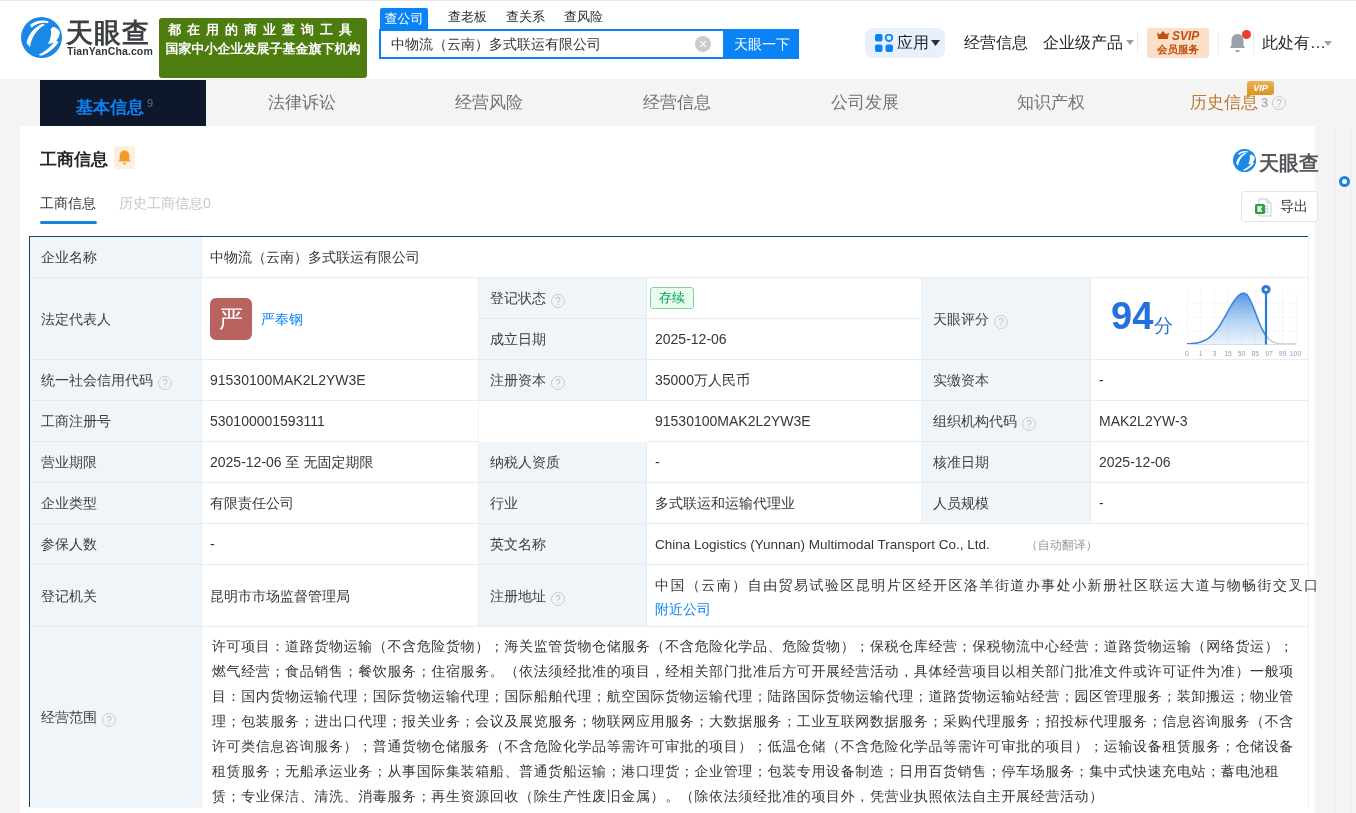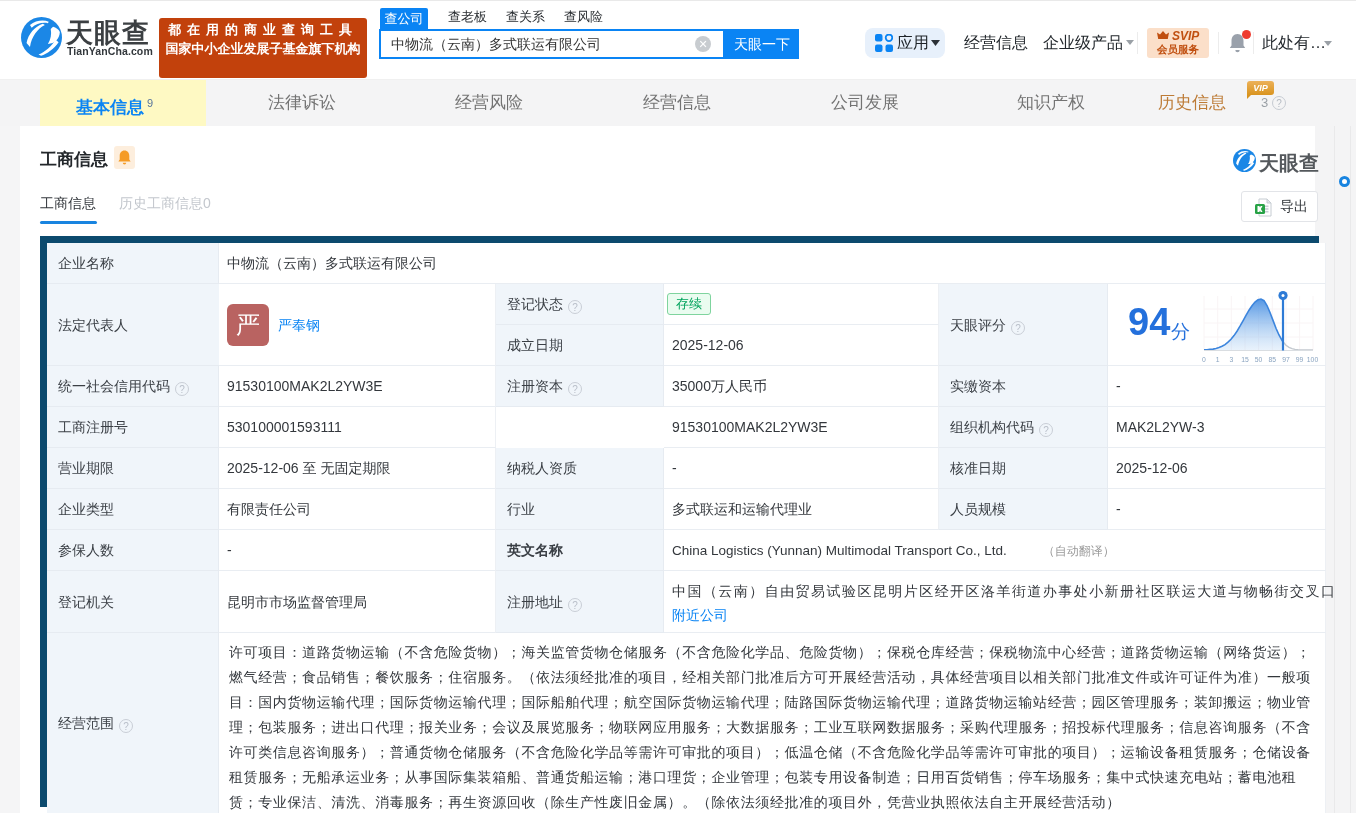--- a/index.html
+++ b/index.html
@@ -4,57 +4,57 @@
 <title>tyc</title>
 <style>
 *{margin:0;padding:0;box-sizing:border-box;}
 html,body{width:1356px;height:813px;overflow:hidden;background:#fff;}
 body{font-family:"Liberation Sans",sans-serif;color:#333;position:relative;}
 .abs{position:absolute;}
 
 #header{position:absolute;left:0;top:0;width:1356px;height:80px;background:#fff;border-bottom:1px solid #f0f0f0;}
 #logoTxt{position:absolute;left:66px;top:15px;font-size:27px;font-weight:bold;color:#3b3f42;letter-spacing:1px;}
 #logoSub{position:absolute;left:67px;top:45px;font-size:10.5px;font-weight:bold;color:#33383c;letter-spacing:0.1px;}
-#redBadge{position:absolute;left:159px;top:18px;width:208px;height:60px;background:#c2410c;border-radius:3px;color:#fff;text-align:center;font-weight:bold;}
+#redBadge{position:absolute;left:159px;top:18px;width:208px;height:60px;background:#4d7c0f;border-radius:3px;color:#fff;text-align:center;font-weight:bold;}
 #redBadge .l1{font-size:13px;letter-spacing:6px;margin-top:3px;white-space:nowrap;}
 #redBadge .l2{font-size:13px;letter-spacing:0px;margin-top:1px;white-space:nowrap;}
 
 .stab{position:absolute;top:8px;height:21px;font-size:13px;color:#2b2f33;}
 #stabActive{left:380px;width:48px;background:#0a84f4;color:#fff;text-align:center;line-height:21px;border-radius:2px 2px 0 0;}
 #searchBox{position:absolute;left:379px;top:29px;width:420px;height:30px;}
 #searchInput{position:absolute;left:0;top:0;width:346px;height:30px;border:2px solid #0a84f4;background:#fff;line-height:26px;font-size:14px;color:#333;padding-left:10px;}
 #searchBtn{position:absolute;left:346px;top:0;width:74px;height:30px;background:#0a84f4;color:#fff;font-size:14px;text-align:center;line-height:30px;}
 #clearBtn{position:absolute;left:316px;top:7px;width:16px;height:16px;border-radius:50%;background:#c8ccd0;color:#fff;font-size:11px;text-align:center;line-height:16px;}
 
 #appBtn{position:absolute;left:865px;top:28px;width:80px;height:30px;background:#e7f0fb;border-radius:8px;}
 .hmenu{position:absolute;top:28px;height:30px;line-height:30px;font-size:16px;color:#23282d;}
 .sep{position:absolute;top:32px;width:1px;height:22px;background:#ececec;}
 #svipBadge{position:absolute;left:1147px;top:28px;width:62px;height:30px;background:#fbdfc9;border-radius:3px;text-align:center;}
 #svipBadge .s1{font-size:12px;font-weight:bold;font-style:italic;color:#c04f10;line-height:13px;margin-top:2px;}
 #svipBadge .s2{font-size:10.5px;font-weight:bold;color:#c04f10;line-height:12px;}
 
 #nav{position:absolute;left:0;top:80px;width:1356px;height:46px;background:#f4f4f5;}
 .ntab{position:absolute;top:0;height:46px;line-height:46px;font-size:17px;color:#737373;text-align:center;}
-#navActive{position:absolute;left:40px;top:0;width:166px;height:46px;background:#fef9c3;line-height:46px;padding-left:36px;}
+#navActive{position:absolute;left:40px;top:0;width:166px;height:46px;background:#0f172a;line-height:46px;padding-left:36px;}
 #navActive b{color:#0a84f4;font-size:17px;}
 #navActive sup{color:#56749c;font-size:11px;vertical-align:6px;margin-left:3px;}
 
 #main{position:absolute;left:20px;top:126px;width:1295px;height:687px;background:#fff;}
 .gutterL{position:absolute;left:0;top:126px;width:20px;height:687px;background:#f5f5f6;}
 .gutterR{position:absolute;left:1315px;top:126px;width:41px;height:687px;background:#f4f4f5;}
 .gline{position:absolute;top:126px;width:1px;height:687px;background:#e9e9ea;}
 #secTitle{position:absolute;left:40px;top:148px;font-size:17px;font-weight:bold;color:#23272b;}
 #secBell{position:absolute;left:114px;top:146px;width:21px;height:23px;background:#fdeedd;border-radius:3px;}
 #miniLogoTxt{position:absolute;left:1259px;top:150px;font-size:20px;font-weight:bold;color:#54585c;}
 .tab2{position:absolute;top:195px;font-size:14px;}
 #tabUl{position:absolute;left:40px;top:221px;width:57px;height:3px;background:#1884e0;border-radius:2px;}
 #exportBtn{position:absolute;left:1241px;top:191px;width:77px;height:31px;border:1px solid #e2e4e8;border-radius:3px;background:#fff;}
 #exportBtn span{position:absolute;left:38px;top:6px;font-size:14px;color:#33373b;}
 
-#tbl{position:absolute;left:40px;top:236px;width:1279px;height:571px;border:7px solid #0c4a6e;}
+#tbl{position:absolute;left:29px;top:236px;width:1279px;height:571px;border:1px solid #0c4a6e;}
 .lc{position:absolute;background:#f0f5fa;border-right:1px solid #e6ebf1;border-bottom:1px solid #e6ebf1;font-size:14px;color:#3a3f45;}
 .vc{position:absolute;background:#fff;border-right:1px solid #edf0f4;border-bottom:1px solid #e9edf2;font-size:14px;color:#33373c;}
 .lc .t{position:absolute;left:11px;}
 .vc .t{position:absolute;left:8px;}
 .q{display:inline-block;width:14px;height:14px;border:1px solid #c9ced6;border-radius:50%;color:#b9bfc9;font-size:10px;line-height:13px;text-align:center;vertical-align:-2px;margin-left:5px;font-weight:normal;}
 .gray{color:#999;}
 </style>
 </head>
 <body>
 <div class="abs" style="left:0;top:0;width:1356px;height:1px;background:#e9e9e9;z-index:9"></div>
@@ -117,21 +117,21 @@
       <path d="M0,0 L8,0 L4,5 Z" fill="#9aa0a6"></path>
     </svg>
 </div>
 <div id="nav">
   <div id="navActive"><b>基本信息</b><sup>9</sup></div>
   <div class="ntab" style="left:250px;width:104px">法律诉讼</div>
   <div class="ntab" style="left:437px;width:104px">经营风险</div>
   <div class="ntab" style="left:625px;width:104px">经营信息</div>
   <div class="ntab" style="left:999px;width:104px">知识产权</div>
   <div class="ntab" style="left:813px;width:104px">公司发展</div>
-  <div class="ntab" style="left:1158px;width:68px;color:#bd7b36;">历史信息</div>
+  <div class="ntab" style="left:1190px;width:68px;color:#bd7b36;">历史信息</div>
   <div class="abs" style="left:1261px;top:0;height:46px;line-height:46px;font-size:13px;color:#9aa0a6;">3</div>
   <div class="abs" style="left:1272px;top:16px;width:14px;height:14px;border:1px solid #c6cbd2;border-radius:50%;color:#b4bac2;font-size:10px;line-height:13px;text-align:center;">?</div>
   <div class="abs" style="left:1247px;top:1px;width:27px;height:14px;background:linear-gradient(180deg,#ecb159,#d9941f);border-radius:3px 3px 3px 0;color:#fff;font-size:9px;font-weight:bold;font-style:italic;text-align:center;line-height:14px;">VIP</div>
   <div class="abs" style="left:1247px;top:15px;width:0;height:0;border-left:4px solid #d9941f;border-bottom:4px solid transparent;"></div>
 </div>
 <div class="gutterL"></div>
 <div class="gutterR"></div>
 <div id="main"></div>
 <div id="secTitle">工商信息</div>
 <div id="secBell">
@@ -316,21 +316,21 @@
   <div class="vc" style="left:1061px;top:246px;width:218px;height:41px;line-height:41px;">
       <span class="t">-</span>
     </div>
 
   <div class="lc" style="left:0;top:287px;width:172px;height:41px;line-height:41px;">
       <span class="t">参保人数</span>
     </div>
   <div class="vc" style="left:172px;top:287px;width:277px;height:41px;line-height:41px;">
       <span class="t">-</span>
     </div>
-  <div class="lc" style="left:449px;top:287px;width:168px;height:41px;line-height:41px;font-weight:bold;">
+  <div class="lc" style="left:449px;top:287px;width:168px;height:41px;line-height:41px;">
       <span class="t">英文名称</span>
     </div>
   <div class="vc" style="left:617px;top:287px;width:662px;height:41px;line-height:41px;">
       <span class="t" style="font-size:13.5px;">China Logistics (Yunnan) Multimodal Transport Co., Ltd.<span class="gray" style="font-size:12px;margin-left:36px;">（自动翻译）</span></span>
     </div>
 
   <div class="lc" style="left:0;top:328px;width:172px;height:62px;line-height:62px;">
       <span class="t">登记机关</span>
     </div>
   <div class="vc" style="left:172px;top:328px;width:277px;height:62px;line-height:62px;text-align:right;">

